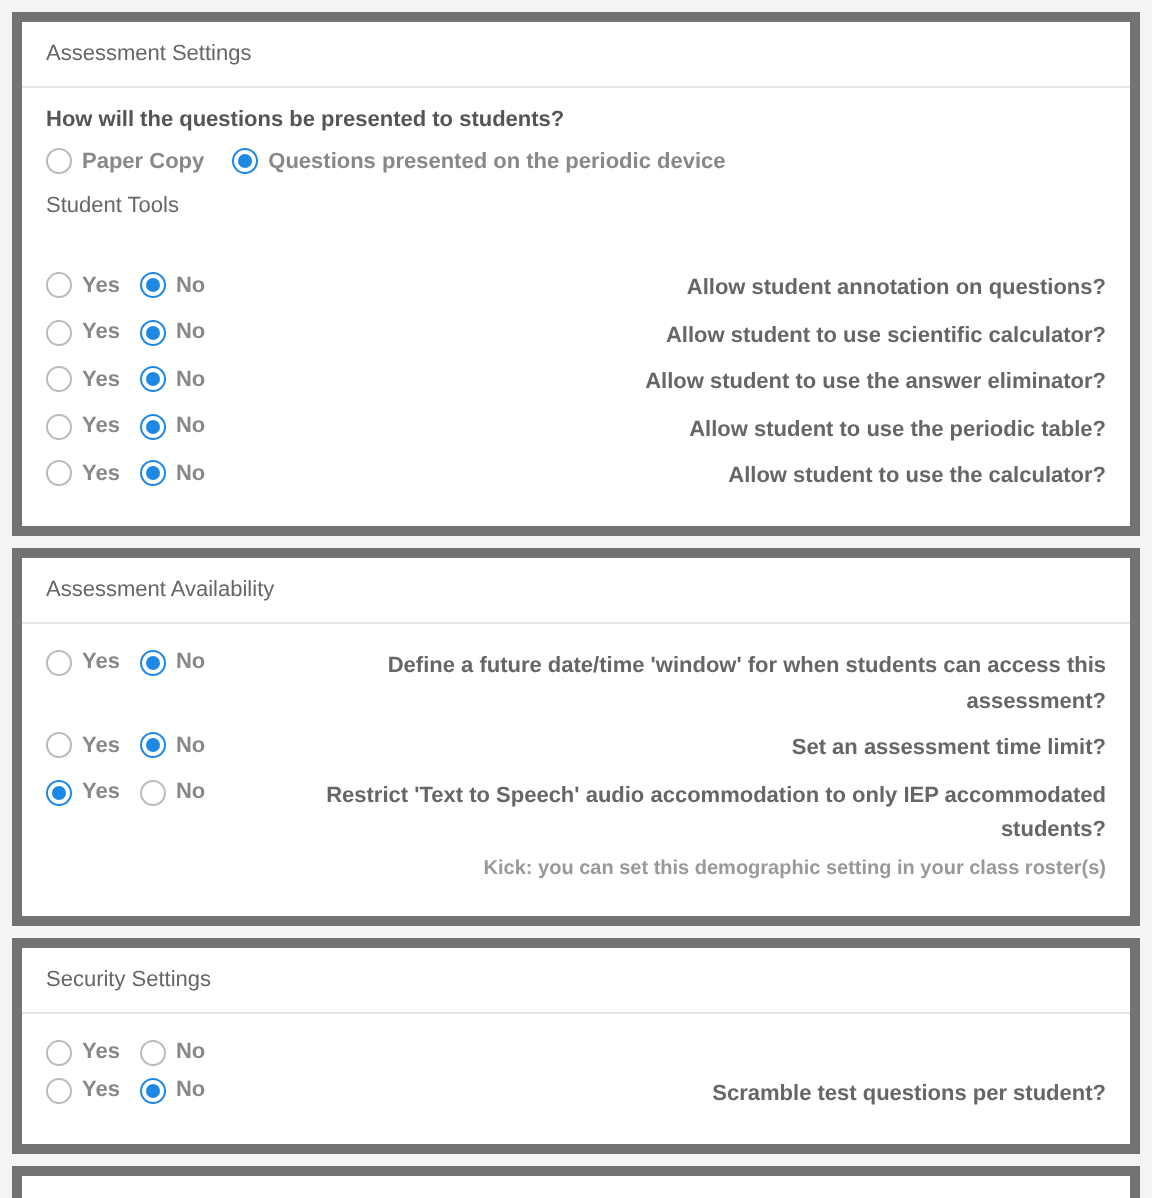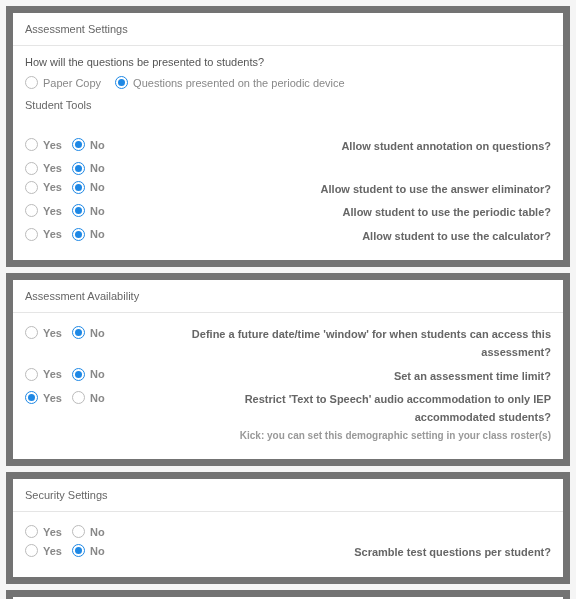--- a/index.html
+++ b/index.html
@@ -5,44 +5,45 @@
   * { box-sizing: border-box; margin: 0; padding: 0; }
   body {
     font-family: "Segoe UI", Arial, sans-serif;
     font-size: 11px;
     color: #555;
     background: #f5f5f5;
     padding: 6px;
     width: 576px;
   }
   .panel {
-    border: 7px solid #737373;
+    border: 5px solid #737373;
     background: #fff;
     margin-bottom: 6px;
   }
   .panel-header {
     padding: 10px 12px;
     border-bottom: 1px solid #e5e5e5;
     font-size: 11px;
     color: #666;
   }
   .panel-body {
     padding: 10px 12px 12px 12px;
   }
   .q-label {
-    font-weight: 400;
+    font-weight: 700;
     color: #555;
     margin-bottom: 8px;
     font-size: 11px;
   }
   .inline-row {
     display: flex;
     align-items: flex-start;
     gap: 14px;
     margin-bottom: 8px;
+    font-weight: bold;
   }
   .radio-opt {
     display: inline-flex;
     align-items: center;
     gap: 5px;
     cursor: pointer;
   }
   .radio-circle {
     width: 13px;
     height: 13px;
@@ -142,20 +143,21 @@
           <div class="yn-group">
             <span class="radio-opt">
               <span class="radio-circle"></span>
               <span class="opt-label">Yes</span>
             </span>
             <span class="radio-opt">
               <span class="radio-circle selected"></span>
               <span class="opt-label">No</span>
             </span>
           </div>
+          <div class="setting-text"><span>Allow student to use scientific calculator?</span></div>
         </div>
         <div class="setting-row">
           <div class="yn-group">
             <span class="radio-opt">
               <span class="radio-circle"></span>
               <span class="opt-label">Yes</span>
             </span>
             <span class="radio-opt">
               <span class="radio-circle selected"></span>
               <span class="opt-label">No</span>

